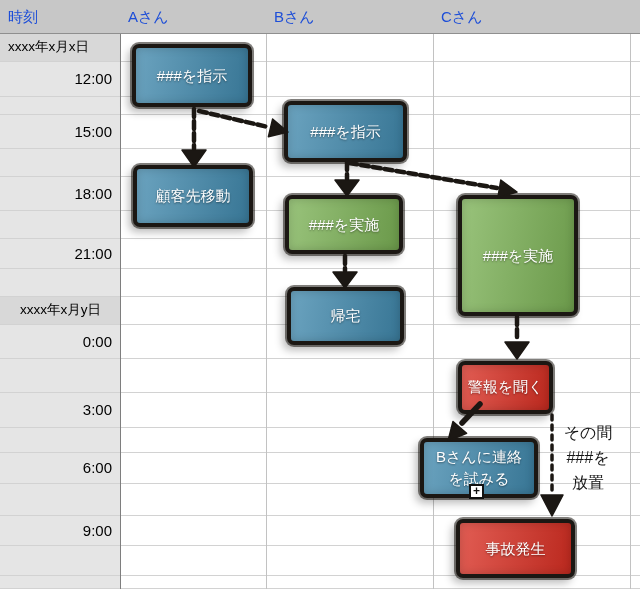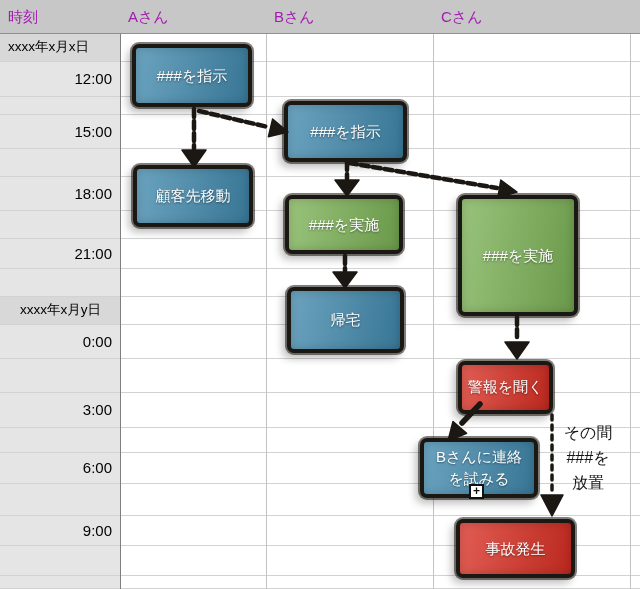--- a/index.html
+++ b/index.html
@@ -9,21 +9,21 @@
     -webkit-font-smoothing:antialiased;
   }
   
   .leftcol{position:absolute;left:0;top:0;width:120px;height:589px;background:var(--leftcol-bg);}
   .daterow{position:absolute;left:0;width:120px;background:var(--daterow-bg);}
   .headerbar{position:absolute;left:0;top:0;width:640px;height:33px;background:var(--header-bg);border-bottom:1px solid #8f8f8f;}
   .hline{position:absolute;left:0;width:640px;height:1px;background:#d2d2d2;}
   .hline.dark{background:#9a9a9a;}
   .vline{position:absolute;top:0;width:1px;height:589px;background:#c2c2c2;}
   .vline.dark{background:#7e7e7e;}
-  .hdr-label{position:absolute;top:0;height:33px;line-height:33px;font-size:15px;color:#a21caf;}
+  .hdr-label{position:absolute;top:0;height:33px;line-height:33px;font-size:15px;color:#1d4ed8;}
   .axis-time{position:absolute;left:0;width:112px;text-align:center;font-size:15px;color:#000;display:flex;align-items:center;justify-content:flex-end;}
   .axis-date{position:absolute;left:8px;font-size:13.5px;color:#000;display:flex;align-items:center;}
   
   .box{
     position:absolute;box-sizing:border-box;
     border:4px solid var(--ink);border-radius:7px;
     box-shadow:0 0 0 2px rgba(27,23,19,.55), -4px 5px 8px rgba(0,0,0,.28), inset 0 0 10px rgba(0,0,0,.18);
     display:flex;flex-direction:column;align-items:center;justify-content:center;
     color:#fff;font-size:15px;text-align:center;line-height:1.45;
     text-shadow:0 1px 2px rgba(0,0,0,.45);
@@ -104,21 +104,21 @@
     </div>
   <div class="box box-blue" style="left:133px;top:165px;width:120px;height:62px;">
       <span>顧客先移動</span>
     </div>
   <div class="box box-blue" style="left:284px;top:101px;width:123px;height:61px;">
       <span>###を指示</span>
     </div>
   <div class="box box-green" style="left:285px;top:195px;width:118px;height:59px;">
       <span>###を実施</span>
     </div>
-  <div class="box box-blue" style="left:287px;top:287px;width:117px;height:66px;">
+  <div class="box box-blue" style="left:287px;top:287px;width:117px;height:58px;">
       <span>帰宅</span>
     </div>
   <div class="box box-green" style="left:458px;top:195px;width:120px;height:121px;">
       <span>###を実施</span>
     </div>
   <div class="box box-red" style="left:458px;top:361px;width:95px;height:53px;font-family:Liberation Serif, serif;">
       <span>警報を聞く</span>
     </div>
   <div class="box box-red" style="left:456px;top:519px;width:119px;height:59px;">
       <span>事故発生</span>

